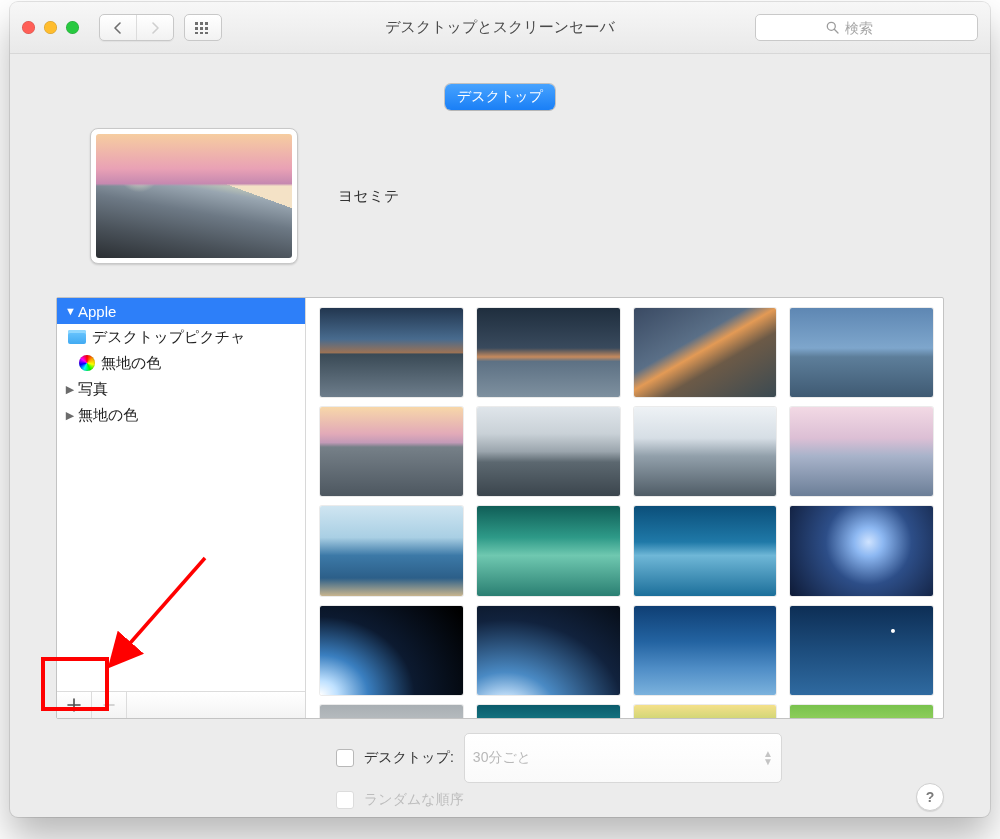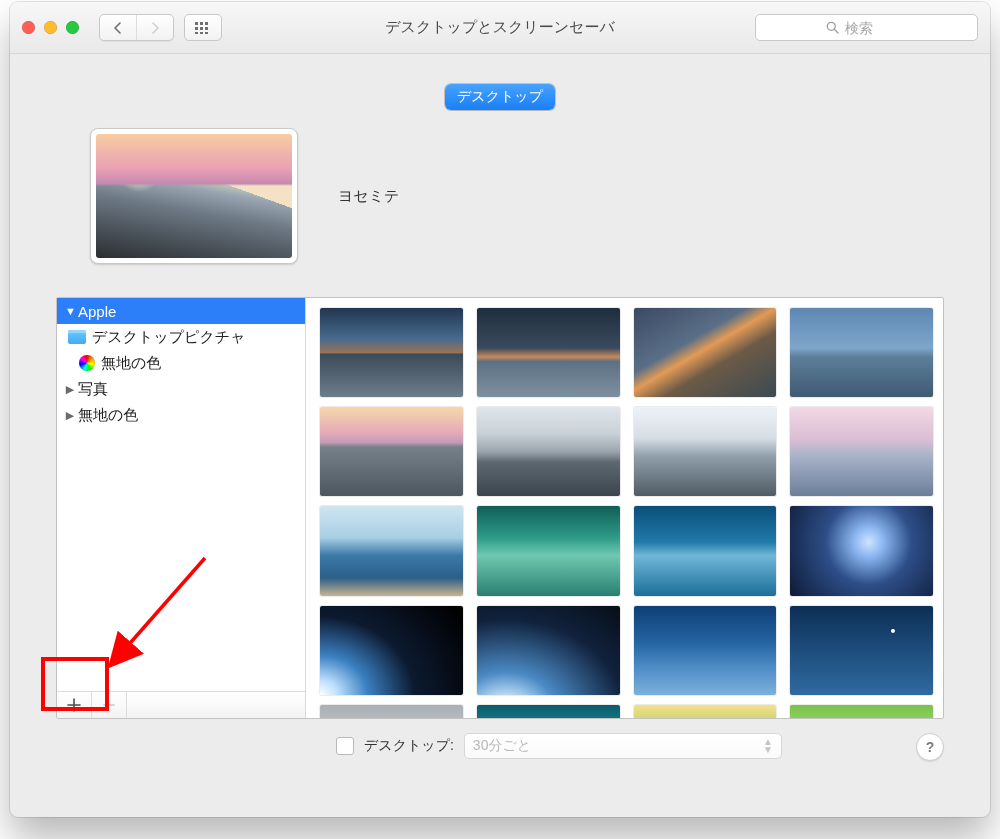--- a/index.html
+++ b/index.html
@@ -141,21 +141,21 @@
   .thumb { aspect-ratio: 16/10; border-radius:2px; box-shadow: 0 0 0 1px rgba(0,0,0,.08); }
 
   
   .opts { margin: 14px 46px 0 46px; display:flex; flex-direction:column; gap:8px; padding-left: 280px; position:relative; }
   .opt-row { display:flex; align-items:center; gap:10px; color:#333; }
   .opt-row.dim { color:#bdbdbd; }
   .chk { width:16px; height:16px; border:1px solid #b8b8b8; border-radius:3px; background:#fff; flex:none; }
   .chk.dim { border-color:#dcdcdc; }
   .select {
     flex:none; width: 300px; height:24px; border:1px solid #d8d8d8; border-radius:5px;
-    display:flex; align-items:center; justify-content:space-between; padding:0 8px;
+    display:flex; align-items:center; justify-content:space-between; padding:12px 8px;
     background:linear-gradient(#ffffff,#fafafa); color:#b8b8b8;
   }
   .select .arrows { font-size:10px; line-height:8px; display:flex; flex-direction:column; color:#c4c4c4; }
   .help {
     position:absolute; right: 0; bottom: -2px;
     width:26px; height:26px; border-radius:50%; border:1px solid #cfcfcf;
     background:#fff; color:#7a7a7a; display:flex; align-items:center; justify-content:center;
     box-shadow:0 1px 1px rgba(0,0,0,.1); font-weight:600;
   }
 
@@ -324,20 +324,24 @@
       <span class="chk"></span>
       <span>デスクトップ:</span>
       <div class="select">
         <span>30分ごと</span>
         <span class="arrows">
             <span>▲</span>
             <span>▼</span>
           </span>
       </div>
     </div>
+    <div class="opt-row dim">
+      <span class="chk dim"></span>
+      <span>ランダムな順序</span>
+    </div>
     <div class="help">?</div>
   </div>
 
 </div>
 
 <div class="annot-box" style="left:41px; top:657px; width:60px; height:46px;"></div>
 <svg class="annot-arrow" style="left:95px; top:550px;" width="120" height="130" viewBox="0 0 120 130">
   <defs>
     <marker id="ah" markerWidth="10" markerHeight="10" refX="6" refY="5" orient="auto">
       <path d="M0,0 L10,5 L0,10 z" fill="#ff0000"></path>

